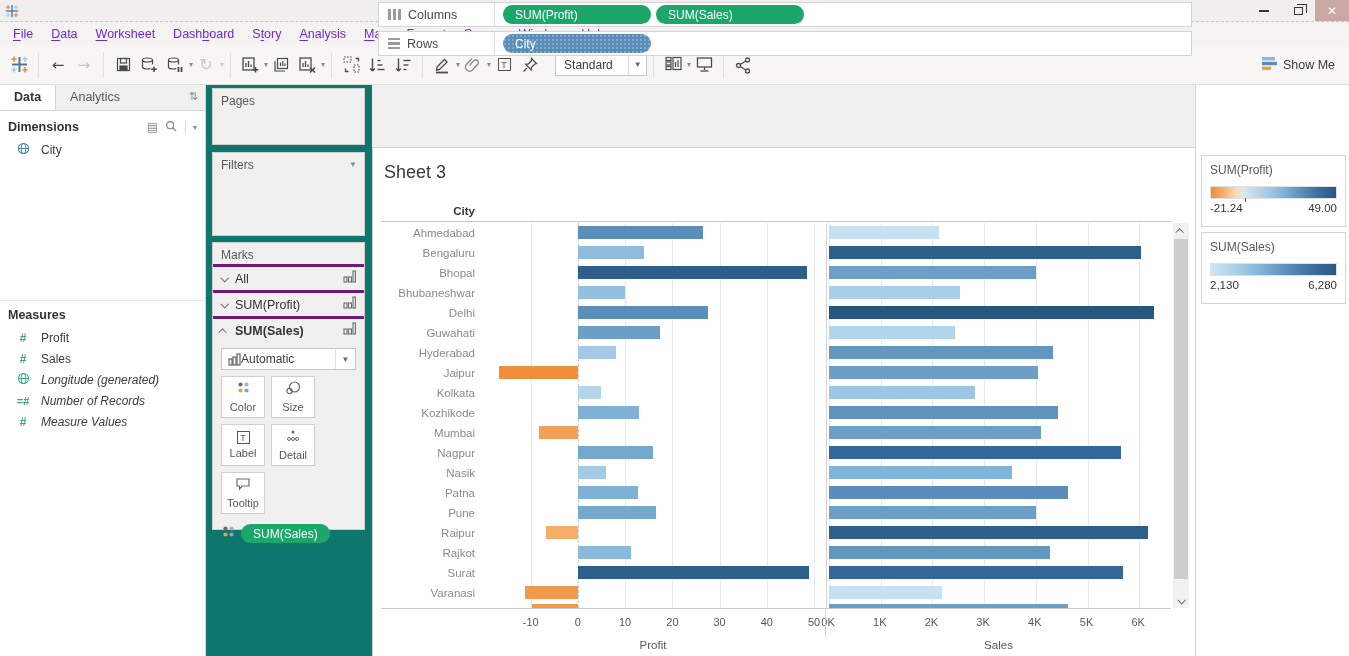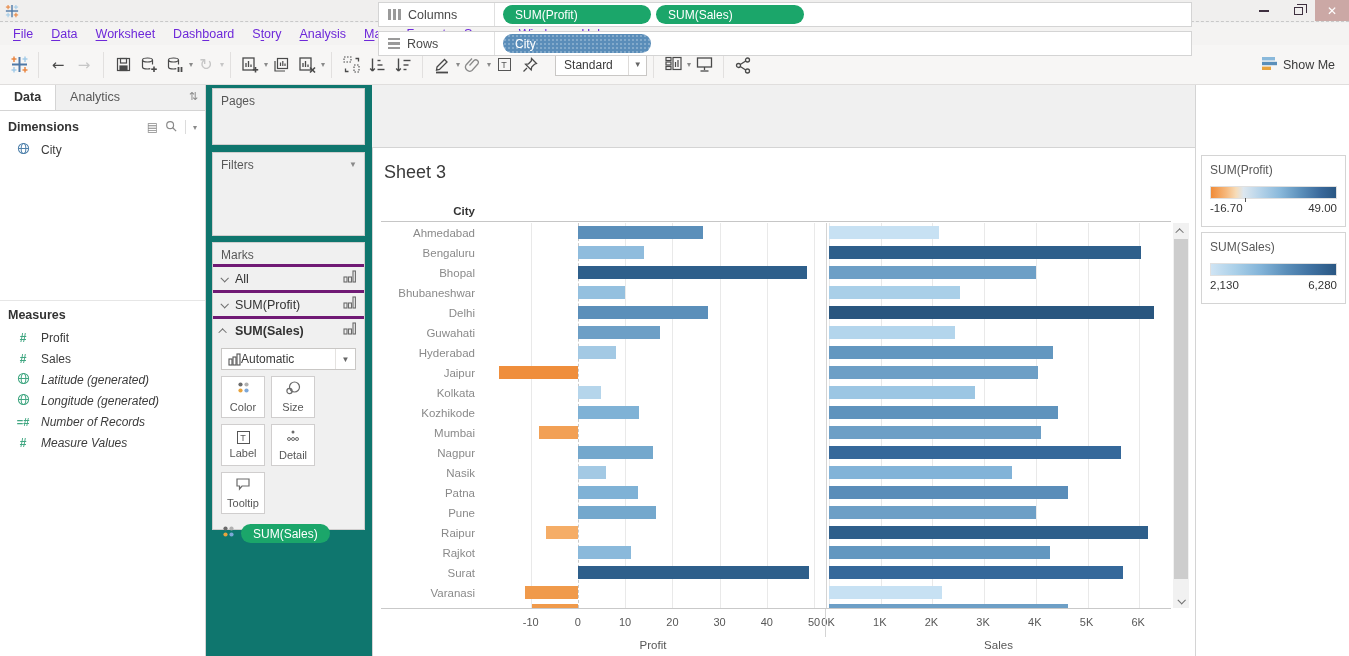--- a/index.html
+++ b/index.html
@@ -413,28 +413,20 @@
         <div class="field-row">
           <span class="f-ico"><span style="color:#41a782;font-size:12px;font-weight:bold">#</span></span>
           <span class="f-label">Sales</span>
         </div>
         <div class="field-row">
           <span class="f-ico"><svg width="13" height="13" viewBox="0 0 14 14" fill="none" stroke="#41a782" stroke-width="1.1">
               <circle cx="7" cy="7" r="5.5"></circle>
               <ellipse cx="7" cy="7" rx="2.5" ry="5.5"></ellipse>
               <line x1="1.5" y1="7" x2="12.5" y2="7"></line>
             </svg></span>
-          <span class="f-label it">Latitude (generated)</span>
-        </div>
-        <div class="field-row">
-          <span class="f-ico"><svg width="13" height="13" viewBox="0 0 14 14" fill="none" stroke="#41a782" stroke-width="1.1">
-              <circle cx="7" cy="7" r="5.5"></circle>
-              <ellipse cx="7" cy="7" rx="2.5" ry="5.5"></ellipse>
-              <line x1="1.5" y1="7" x2="12.5" y2="7"></line>
-            </svg></span>
           <span class="f-label it">Longitude (generated)</span>
         </div>
         <div class="field-row">
           <span class="f-ico"><span style="color:#41a782;font-size:11px;font-weight:bold">=#</span></span>
           <span class="f-label it">Number of Records</span>
         </div>
         <div class="field-row">
           <span class="f-ico"><span style="color:#41a782;font-size:12px;font-weight:bold">#</span></span>
           <span class="f-label it">Measure Values</span>
         </div>
@@ -696,21 +688,21 @@
     </div>
   </div>
 
   <div class="rightpanel">
     <div class="legend-card" style="top:70px;">
       <div class="legend-title">SUM(Profit)</div>
       <div class="legend-grad" style="background: linear-gradient(to right, rgb(240, 139, 56) 0%, rgb(246, 184, 124) 12%, rgb(247, 220, 184) 20%, rgb(221, 231, 239) 26%, rgb(185, 213, 234) 38%, rgb(138, 185, 219) 55%, rgb(91, 143, 186) 72%, rgb(57, 104, 154) 88%, rgb(42, 87, 131) 100%);">
           <div class="legend-notch" style="left: 27%;"></div>
         </div>
       <div class="legend-lbls">
-        <span>-16.70</span>
+        <span>-21.24</span>
         <span>49.00</span>
       </div>
     </div>
     <div class="legend-card" style="top:147px;">
       <div class="legend-title">SUM(Sales)</div>
       <div class="legend-grad" style="background: linear-gradient(to right, rgb(207, 228, 244) 0%, rgb(169, 207, 232) 20%, rgb(130, 179, 216) 40%, rgb(91, 143, 186) 60%, rgb(63, 113, 161) 80%, rgb(42, 87, 131) 100%);"></div>
       <div class="legend-lbls">
         <span>2,130</span>
         <span>6,280</span>
       </div>

